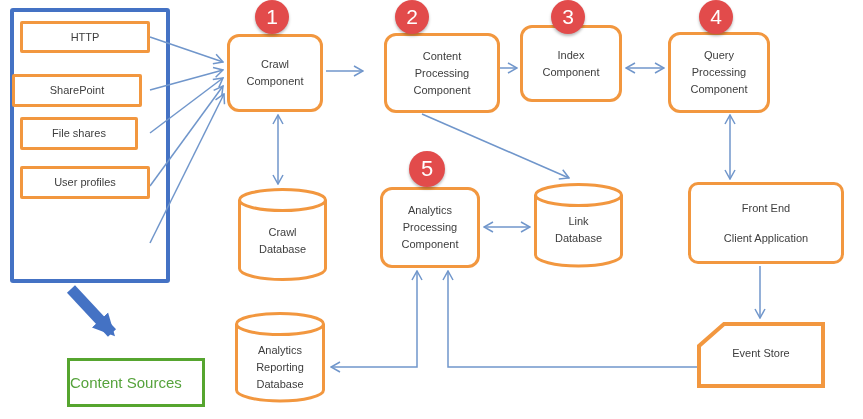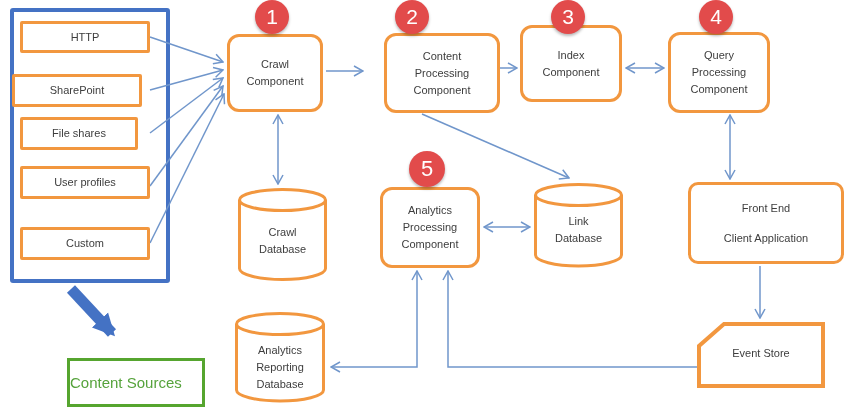--- a/index.html
+++ b/index.html
@@ -68,23 +68,20 @@
     <span class="lbl">HTTP</span>
     </div>
   <div class="node src" style="left:12px;top:74px;width:130px;height:33px">
     <span class="lbl">SharePoint</span>
     </div>
   <div class="node src" style="left:20px;top:117px;width:118px;height:33px">
     <span class="lbl">File shares</span>
     </div>
   <div class="node src" style="left:20px;top:166px;width:130px;height:33px">
     <span class="lbl">User profiles</span>
-    </div>
-  <div class="node src" style="left:20px;top:227px;width:130px;height:33px">
-    <span class="lbl">Custom</span>
     </div>
 
   <div class="node rounded" style="left:227px;top:34px;width:96px;height:78px">
     <span class="lbl">Crawl
 Component</span>
     </div>
   <div class="node rounded" style="left:384px;top:33px;width:116px;height:80px">
     <span class="lbl">Content
 Processing
 Component</span>

